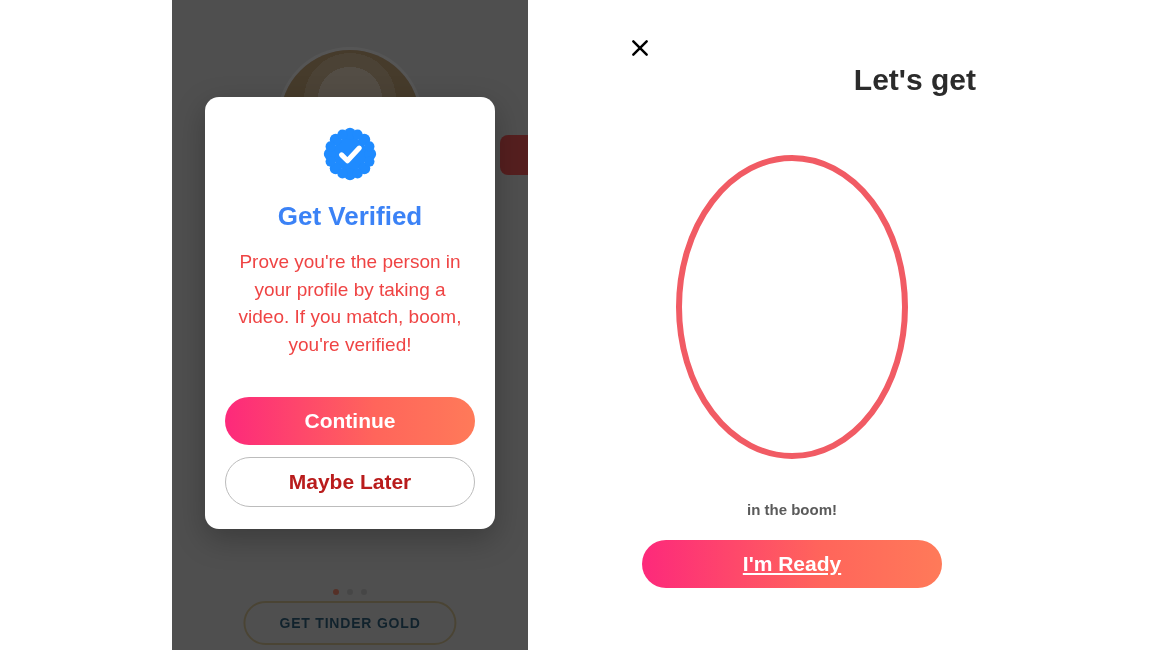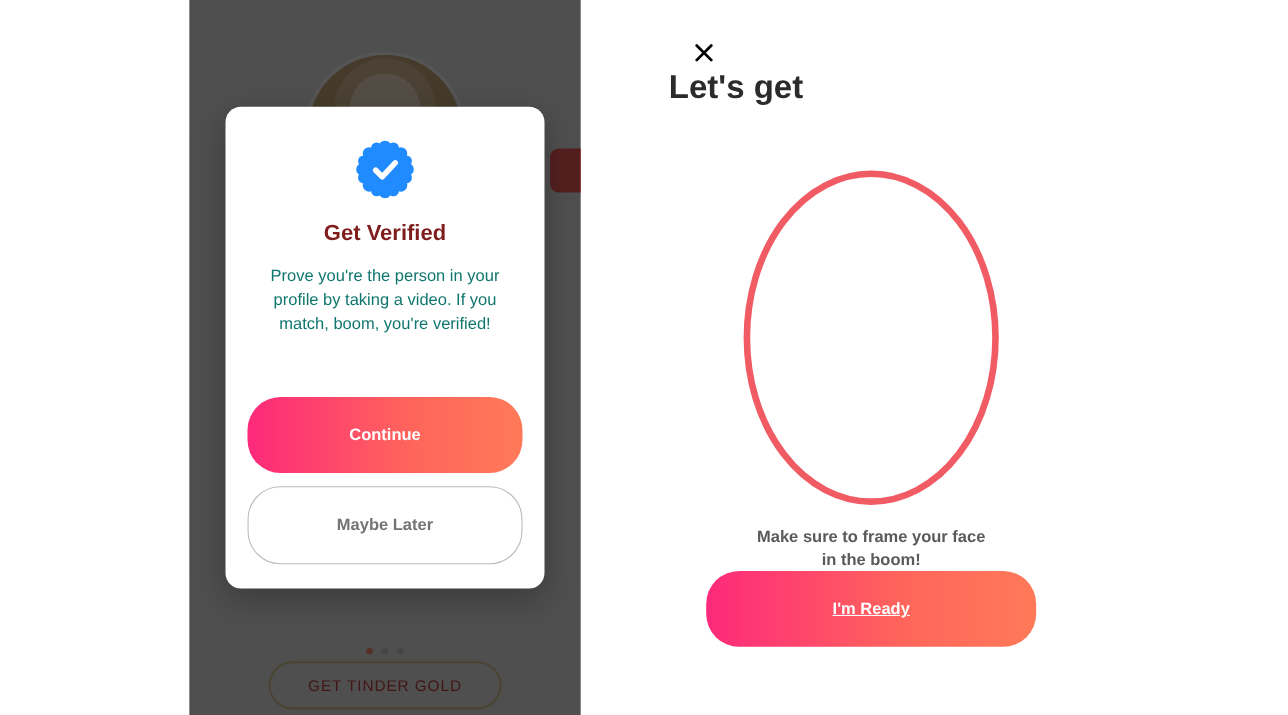--- a/index.html
+++ b/index.html
@@ -52,22 +52,22 @@
   }
   .phone-left .bg-dots span.active { background: #ff7a59; }
   .phone-left .bg-gold {
     position: absolute;
     bottom: 5px;
     left: 50%;
     transform: translateX(-50%);
     padding: 12px 34px;
     border: 2px solid #d8c28a;
     border-radius: 30px;
-    color: #b91c1c;
-    font-weight: 400;
+    color: #0c4a6e;
+    font-weight: 700;
     font-size: 14px;
     letter-spacing: 0.8px;
     white-space: nowrap;
   }
   .phone-left .bg-red-pill {
     position: absolute;
     top: 135px;
     right: -10px;
     width: 38px;
     height: 40px;
@@ -95,52 +95,52 @@
   .badge {
     width: 54px;
     height: 54px;
     margin: 0 auto 20px;
     display: flex;
     align-items: center;
     justify-content: center;
   }
   .modal h2 {
     margin: 0 0 16px;
-    font-size: 20px;
-    font-weight: 700;
-    color: #7f1d1d;
+    font-size: 26px;
+    font-weight: 700;
+    color: #3b82f6;
   }
   .modal p {
-    margin: 0 auto 56px;
+    margin: 0 auto 39px;
     max-width: 230px;
-    font-size: 15px;
+    font-size: 19px;
     line-height: 1.45;
-    color: #0f766e;
+    color: #ef4444;
   }
   .btn {
     display: block;
     width: 100%;
     box-sizing: border-box;
-    padding: 26px 10px;
+    padding: 12px 10px;
     border-radius: 30px;
-    font-size: 15px;
+    font-size: 21px;
     font-weight: 700;
     text-align: center;
     cursor: pointer;
     border: none;
     font-family: inherit;
   }
   .btn-primary {
     background: linear-gradient(90deg, #fd297b 0%, #ff655b 60%, #ff7a59 100%);
     color: #fff;
     margin-bottom: 12px;
   }
   .btn-secondary {
     background: #fff;
-    color: #737373;
+    color: #b91c1c;
     border: 1.5px solid #bcbcbc;
     text-align: center;
   }
 
   
   .phone-right {
     position: absolute;
     left: 608px;
     top: 0;
     width: 368px;
@@ -157,21 +157,21 @@
     cursor: pointer;
     display: flex;
     align-items: center;
     justify-content: center;
   }
   .right-title {
     position: absolute;
     top: 62px;
     left: 0;
     right: 0;
-    text-align: left;
+    text-align: right;
     font-size: 30px;
     font-weight: 700;
     color: #2b2b2b;
     line-height: 1.18;
   }
   .oval {
     position: absolute;
     top: 152px;
     left: 50%;
     transform: translateX(-50%);
@@ -261,20 +261,20 @@
       <span>Let's get</span><br>
     </div>
 
     <div class="oval">
       <svg viewBox="0 0 238 310" width="238" height="310">
         <ellipse cx="119" cy="155" rx="113" ry="149" fill="none" stroke="#f15b64" stroke-width="6"></ellipse>
       </svg>
     </div>
 
     <div class="hint">
-      <span>Make sure to frame your face</span><br>
+      <br>
       <span>in the boom!</span>
     </div>
 
     <button class="btn btn-primary ready-btn">I'm Ready</button>
   </div>
 
 </div>
 
 </body></html>

